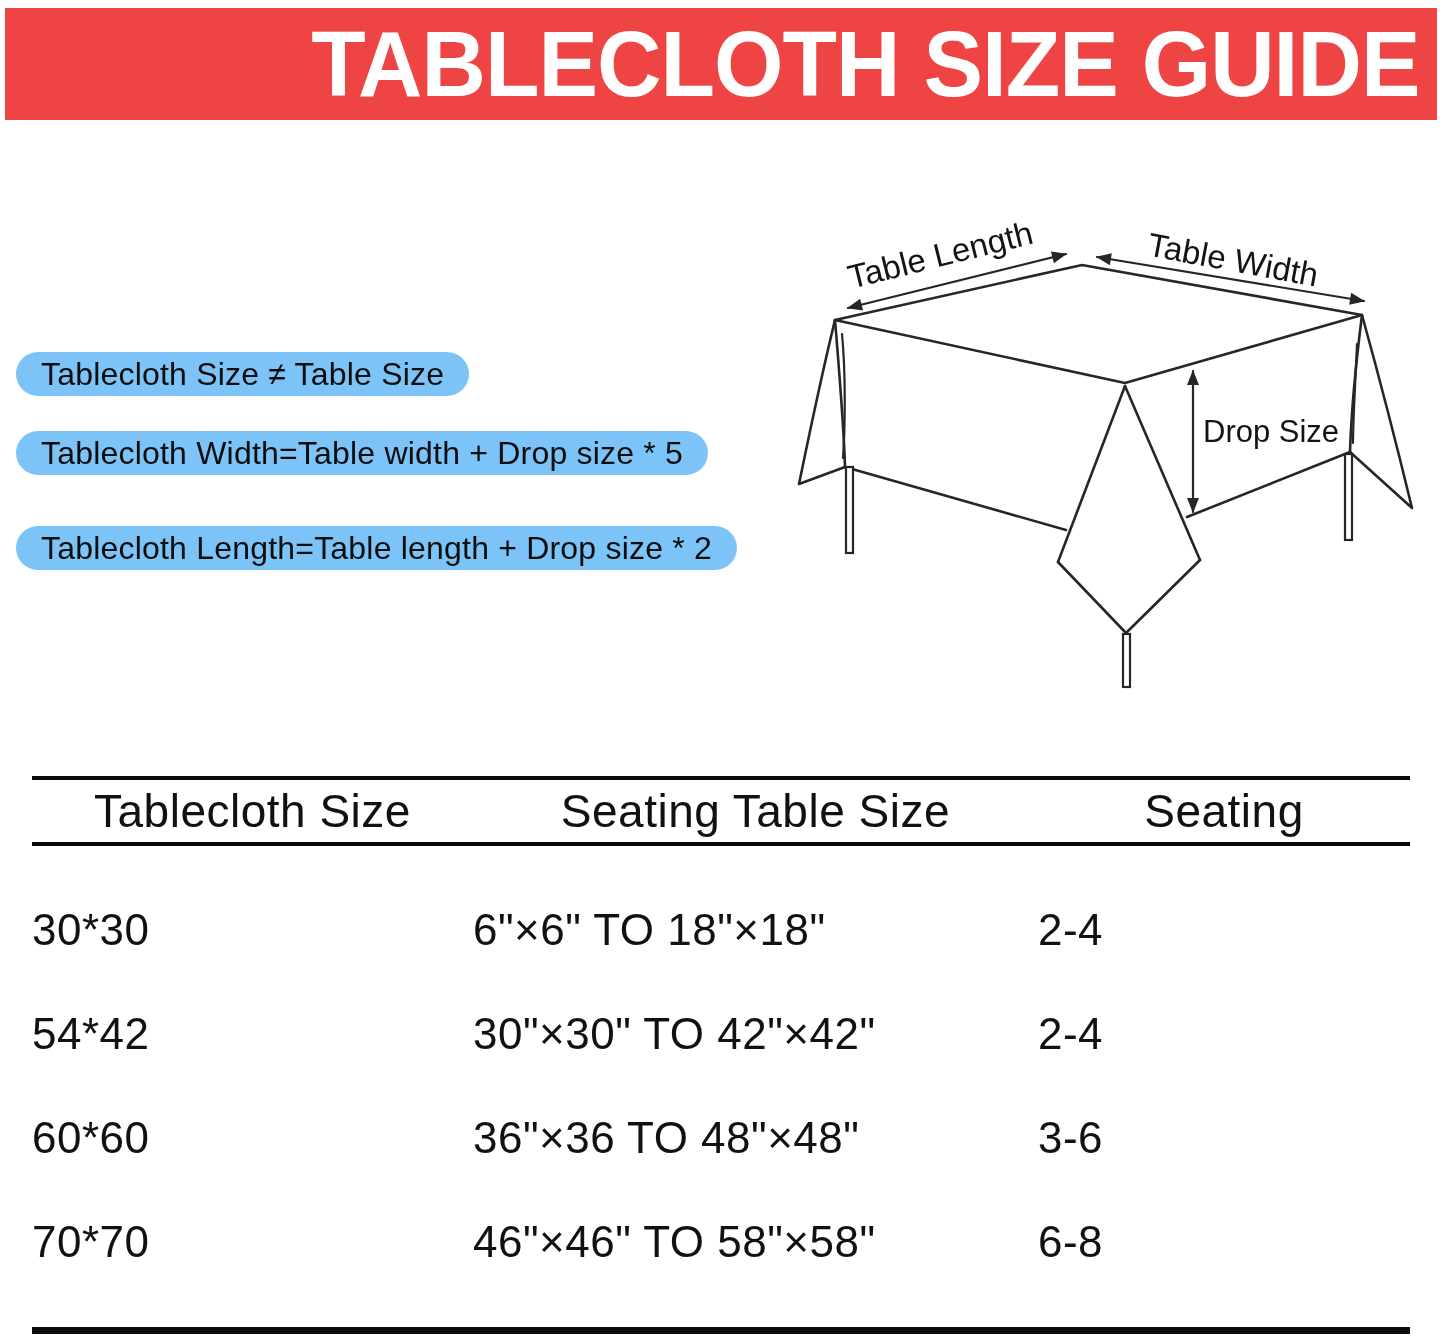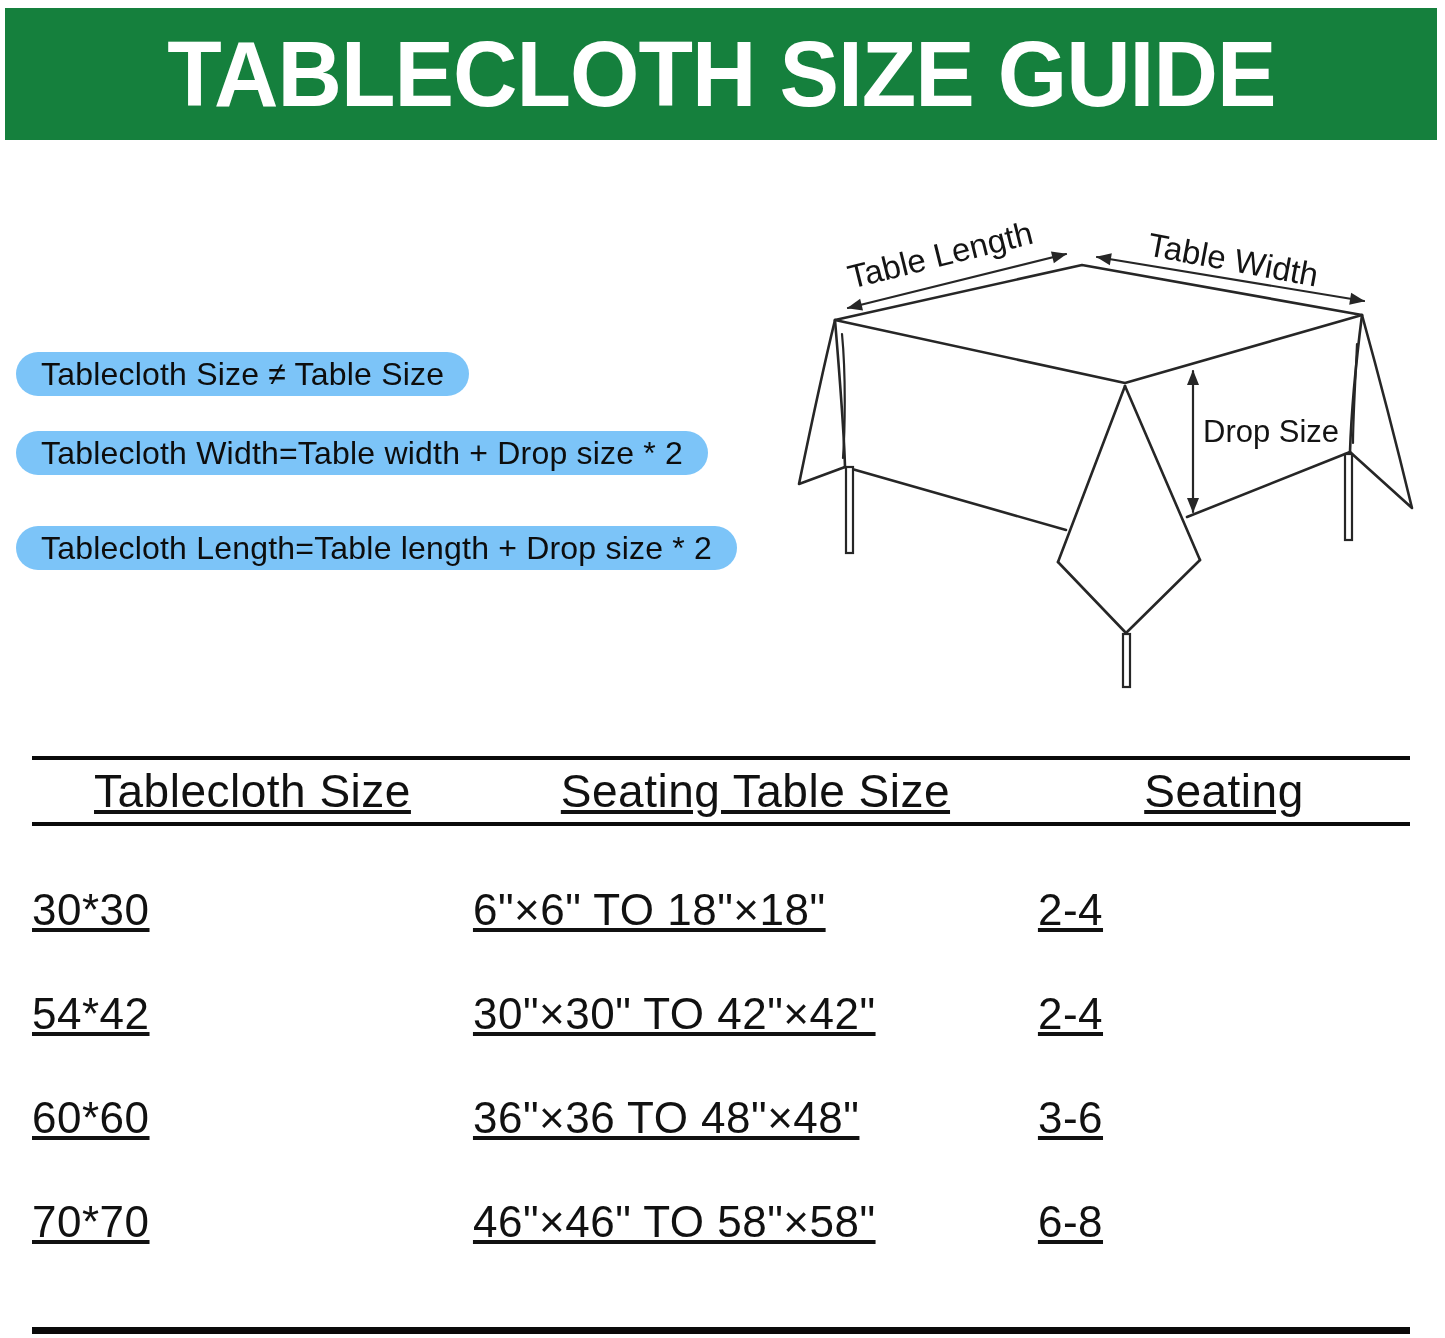--- a/index.html
+++ b/index.html
@@ -2,22 +2,22 @@
 <html><head>
 <meta charset="utf-8">
 <style>
   html,body{margin:0;padding:0;background:#fff;}
   #page{
     position:relative;width:1445px;height:1338px;background:#ffffff;overflow:hidden;
     font-family:"Liberation Sans","DejaVu Sans",sans-serif;color:#111;
   }
   
   .banner{
-    position:absolute;left:5px;top:8px;width:1432px;height:132px;
-    background:#15803d;display:flex;align-items:center;justify-content:center;
+    position:absolute;left:5px;top:8px;width:1432px;height:112px;
+    background:#ef4444;display:flex;align-items:center;justify-content:flex-end;
   }
   .banner-title{
     color:#ffffff;font-size:92px;font-weight:bold;letter-spacing:-1px;
     white-space:nowrap;transform:scaleX(0.97);
   }
   
   .pill{
     position:absolute;left:16px;height:44px;border-radius:22px;background:#7cc4f8;
     display:inline-flex;align-items:center;padding:0 25px;white-space:nowrap;
     font-size:32px;color:#0d0d0d;letter-spacing:0.2px;text-align:center;
@@ -28,21 +28,21 @@
   
   .diagram-svg{position:absolute;left:0;top:0;width:1445px;height:1338px;}
   .dline{fill:none;stroke:#262626;stroke-width:2.6;stroke-linejoin:round;stroke-linecap:round;}
   .dthin{fill:none;stroke:#262626;stroke-width:2.2;stroke-linecap:round;}
   .dleg{fill:#ffffff;stroke:#262626;stroke-width:2.2;}
   .dtop{fill:#ffffff;stroke:#262626;stroke-width:2.6;stroke-linejoin:round;}
   .dtext{fill:#141414;font-family:"Liberation Sans","DejaVu Sans",sans-serif;font-size:33px;}
   .dtext-drop{font-size:31px;}
   
   .size-table{
-    position:absolute;left:32px;top:756px;width:1378px;border-collapse:collapse;table-layout:fixed;text-decoration:underline;
+    position:absolute;left:32px;top:776px;width:1378px;border-collapse:collapse;table-layout:fixed;
   }
   .size-table thead th{
     border-top:4px solid #0a0a0a;border-bottom:4px solid #0a0a0a;
     height:62px;font-size:46px;font-weight:normal;letter-spacing:0.5px;
     text-align:center;vertical-align:middle;padding:0;
   }
   .size-table td{
     font-size:44px;font-weight:normal;vertical-align:middle;
     height:104px;padding:0;letter-spacing:0.5px;white-space:nowrap;
   }
@@ -56,21 +56,21 @@
 <div id="page">
 
   <div class="banner">
     <span class="banner-title">TABLECLOTH SIZE GUIDE</span>
   </div>
 
   <div class="pill pill1">
     <span>Tablecloth Size ≠ Table Size</span>
   </div>
   <div class="pill pill2">
-    <span>Tablecloth Width=Table width + Drop size * 2</span>
+    <span>Tablecloth Width=Table width + Drop size * 5</span>
   </div>
   <div class="pill pill3">
     <span>Tablecloth Length=Table length + Drop size * 2</span>
   </div>
 
   <svg class="diagram-svg" viewBox="0 0 1445 1338" xmlns="http://www.w3.org/2000/svg">
     <defs>
       <marker id="ah-end" markerUnits="userSpaceOnUse" markerWidth="18" markerHeight="14" refX="15" refY="7" orient="auto">
         <path d="M1,1 L16,7 L1,13 Z" fill="#262626"></path>
       </marker>

